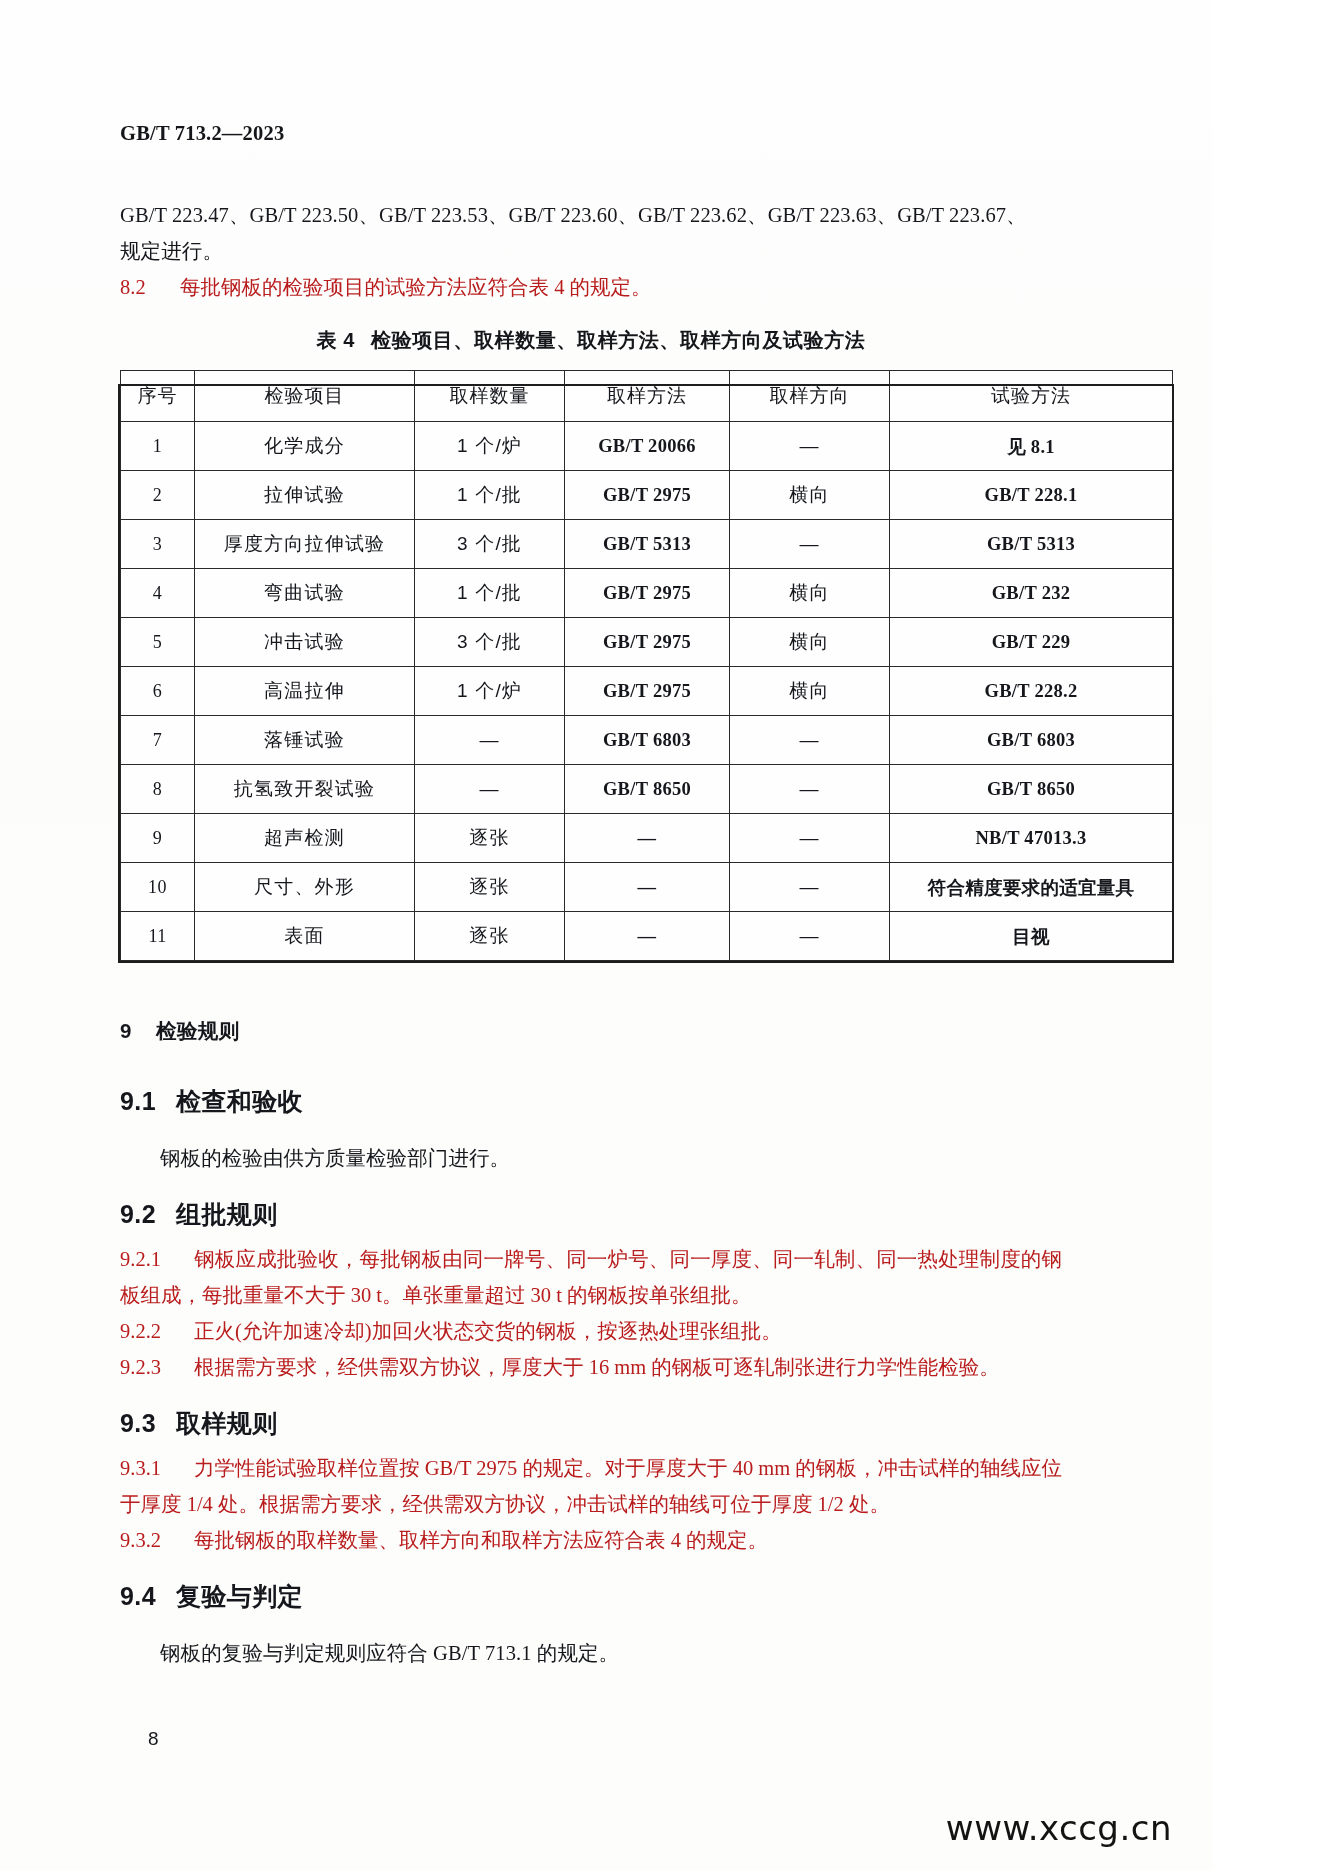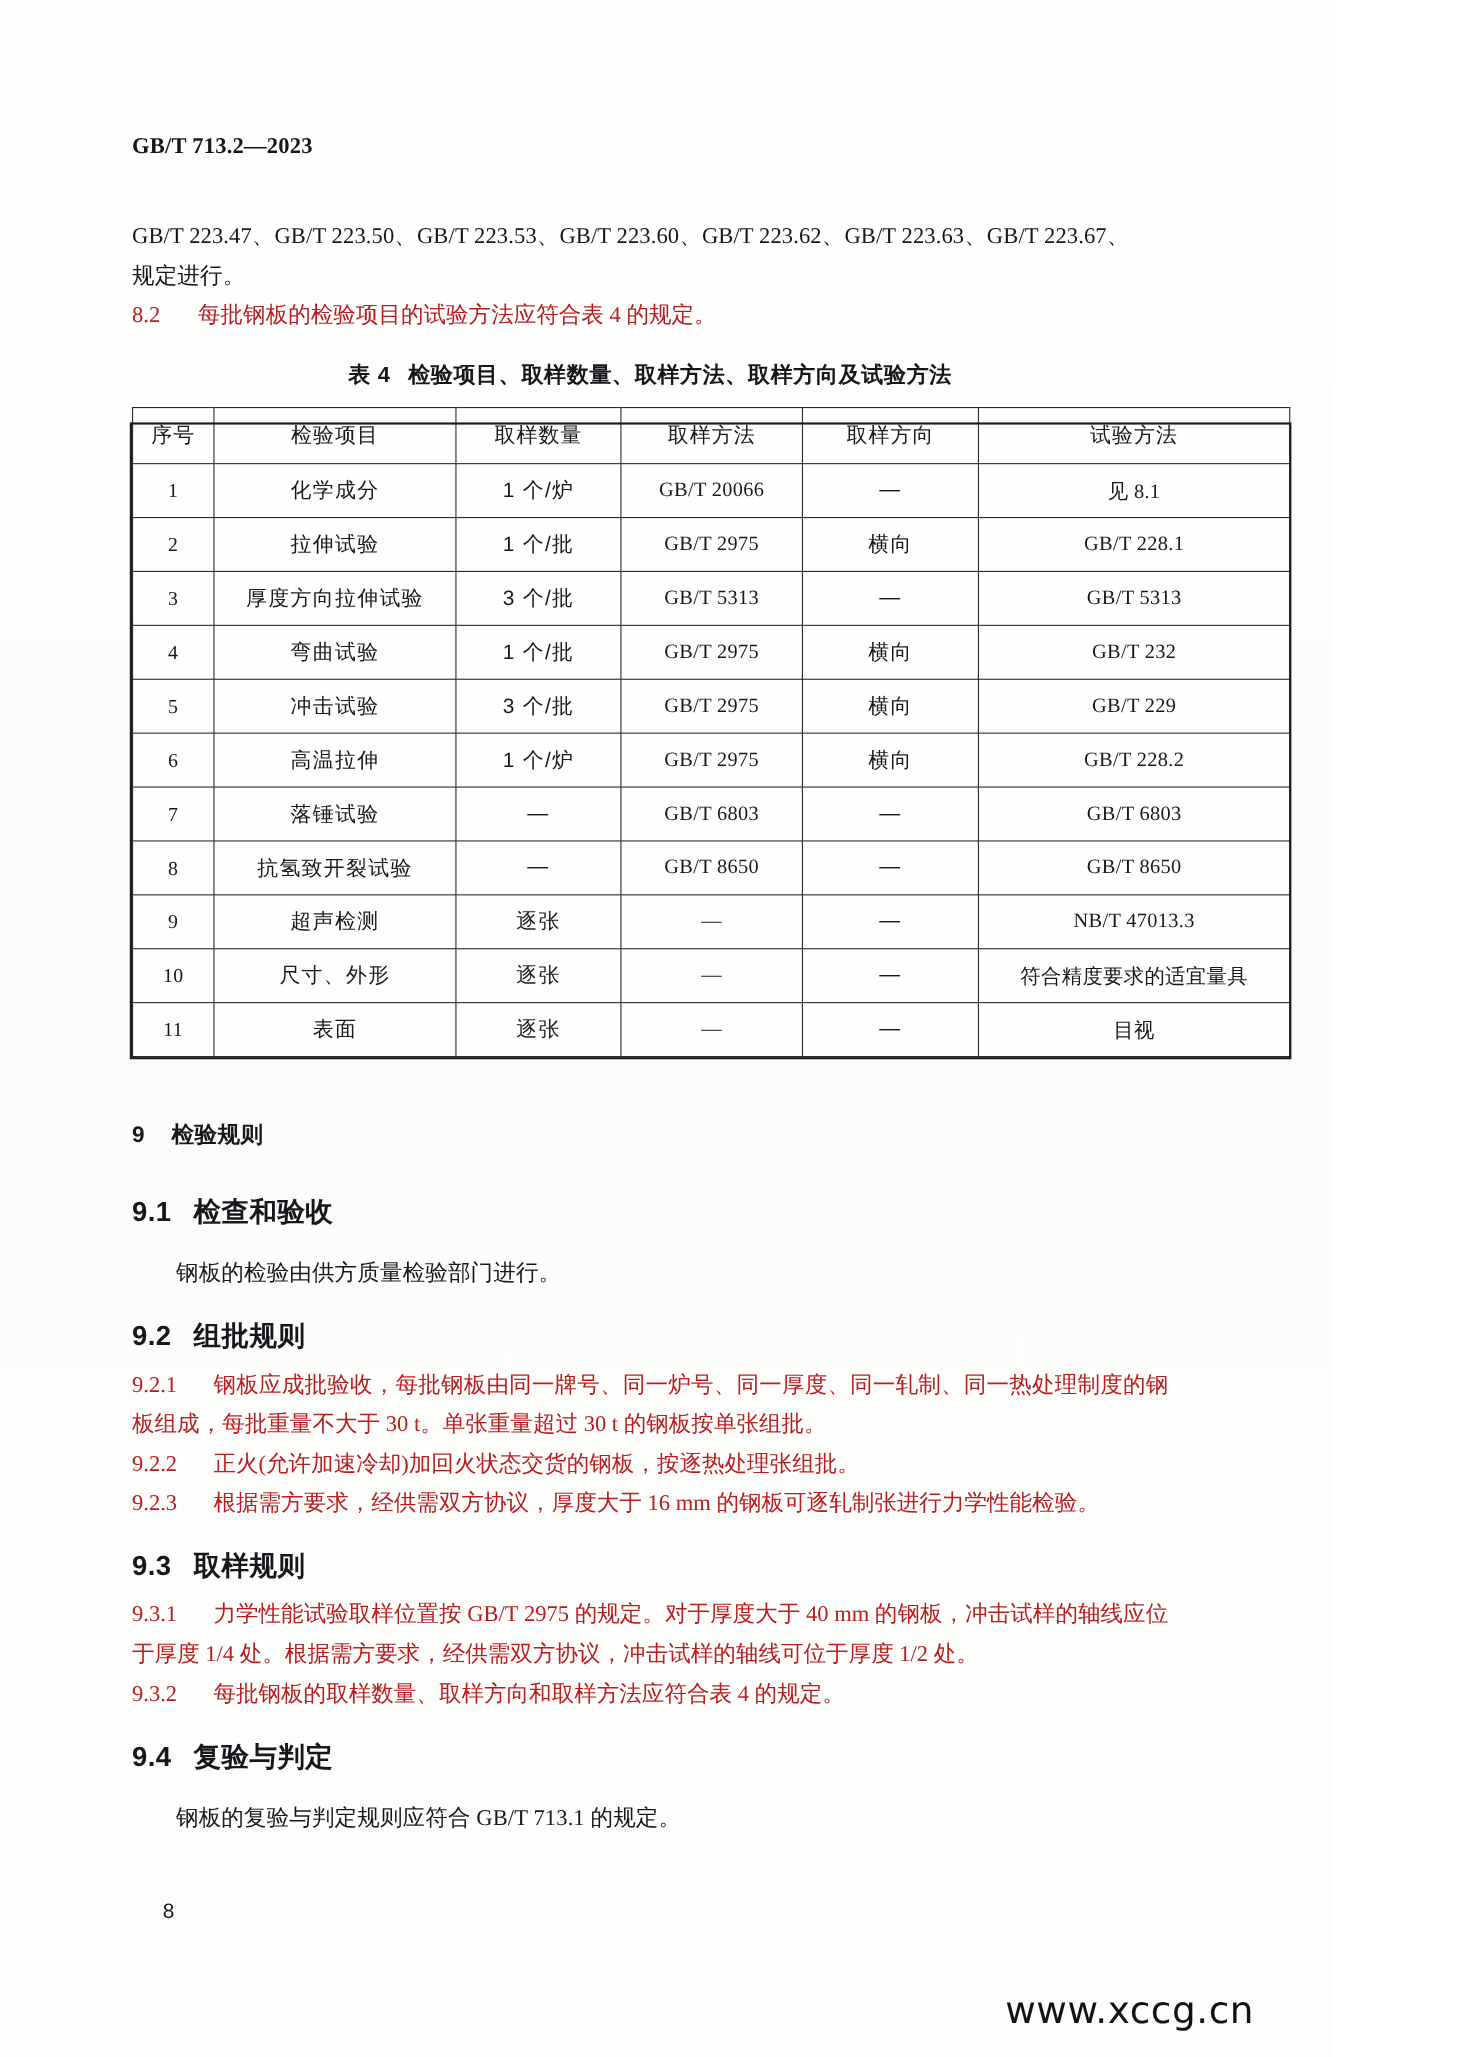--- a/index.html
+++ b/index.html
@@ -143,20 +143,21 @@
     letter-spacing: 1.2px;
   }
   table.gb tbody td.num {
     font-family: "Liberation Serif", "DejaVu Serif", serif;
     font-size: 18px;
   }
   table.gb tbody td.code {
     font-family: "Liberation Serif", "DejaVu Serif", serif;
     font-size: 18.5px;
     letter-spacing: 0.3px;
+    font-weight: bold;
   }
   
   table.gb {
     outline: none;
   }
   .table-wrap {
     position: relative;
     width: 1052px;
   }
   .table-wrap::before {
@@ -179,21 +180,21 @@
     position: absolute;
     left: 148px;
     bottom: 120px;
     font-family: "Liberation Sans", "DejaVu Sans", sans-serif;
     font-size: 19px;
     color: #15171c;
     z-index: 3;
   }
   .watermark {
     position: absolute;
-    right: 72px;
+    right: 40px;
     bottom: 22px;
     font-family: "DejaVu Sans", "Liberation Sans", sans-serif;
     font-size: 34px;
     color: #131313;
     letter-spacing: 0.5px;
     z-index: 3;
   }
 </style>
 </head>
 <body>

